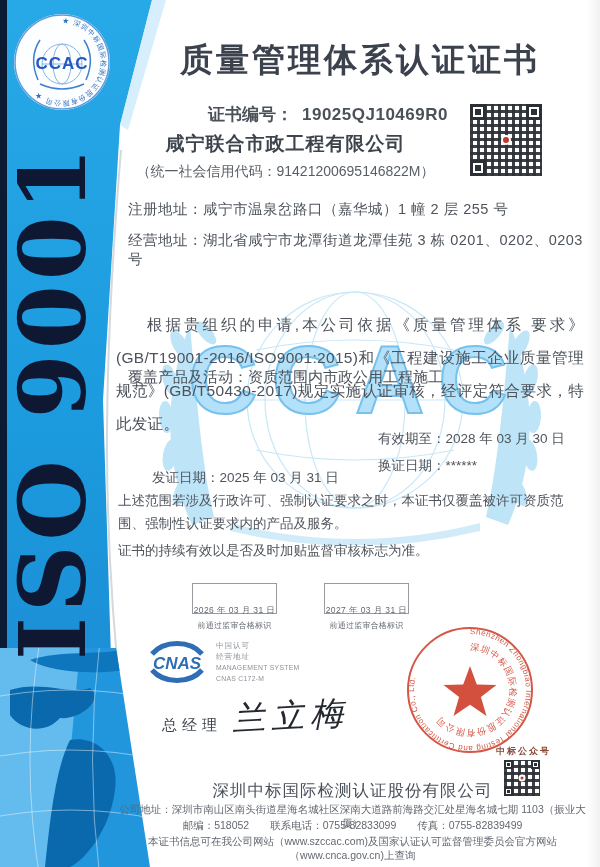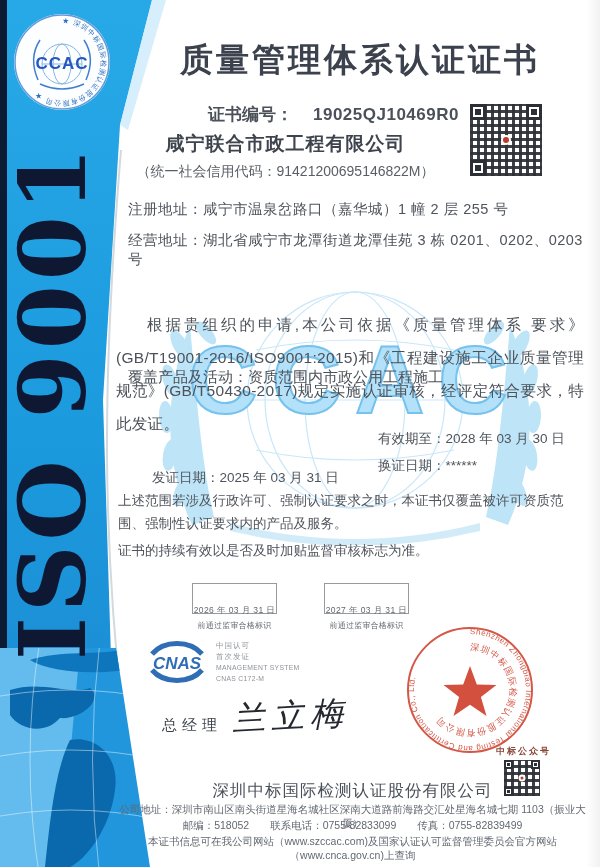--- a/index.html
+++ b/index.html
@@ -13,21 +13,21 @@
   
   .watermark { position:absolute; left:110px; top:255px; z-index:1; opacity:.85; }
 
   
   .content { position:absolute; inset:0; z-index:3; color:#4a5058; }
   .abs { position:absolute; }
 
   .title { left:125px; top:38px; width:470px; text-align:center;
            font-size:33px; font-weight:bold; color:#3b414d; letter-spacing:3px; }
   .certno { left:208px; top:103px; font-size:17px; font-weight:bold; color:#4b5159; }
-  .certno .num { margin-left:20px; letter-spacing:.5px; }
+  .certno .num { margin-left:9px; letter-spacing:.5px; }
 
   .company { left:118px; top:131px; width:335px; text-align:center;
              font-size:19px; font-weight:bold; color:#3e444d; letter-spacing:1px; }
   .creditcode { left:118px; top:163px; width:335px; text-align:center;
                 font-size:14px; color:#595f66; }
 
   .addr { left:128px; font-size:14.5px; color:#4e545c; letter-spacing:.5px; }
   .addr1 { top:200px; } .addr2 { top:231px; }
 
   .bodytext { left:116px; top:266px; width:468px; font-size:15.5px; line-height:33px;
@@ -223,21 +223,21 @@
     </div>
 
     <div class="abs cnas">
       <svg width="62" height="48" viewBox="0 0 62 48">
         <path d="M6,16 C18,2 44,2 56,16" stroke="#2f6db5" stroke-width="5" fill="none"></path>
         <path d="M6,32 C18,46 44,46 56,32" stroke="#2f6db5" stroke-width="5" fill="none"></path>
         <text x="31" y="31" text-anchor="middle" font-family="Liberation Sans, sans-serif" font-size="17" font-weight="bold" font-style="italic" fill="#2f6db5">CNAS</text>
       </svg>
       <div class="cnas-text">
         <div class="zh">中国认可</div>
-        <div class="zh">首次发证</div>
+        <div class="zh">经营地址</div>
         <div class="en">MANAGEMENT SYSTEM</div>
         <div class="en">CNAS C172-M</div>
       </div>
     </div>
 
     <div class="abs gm">总经理</div>
     <div class="abs sig">兰立梅</div>
 
     <svg class="seal" width="140" height="140" viewBox="0 0 140 140">
       <defs>

